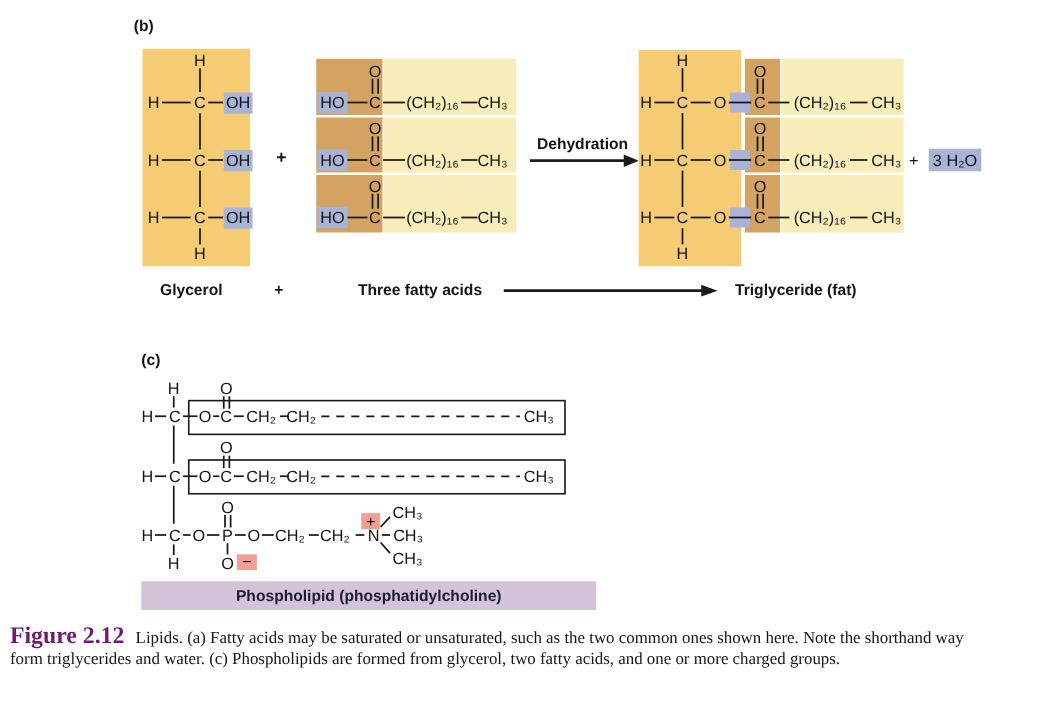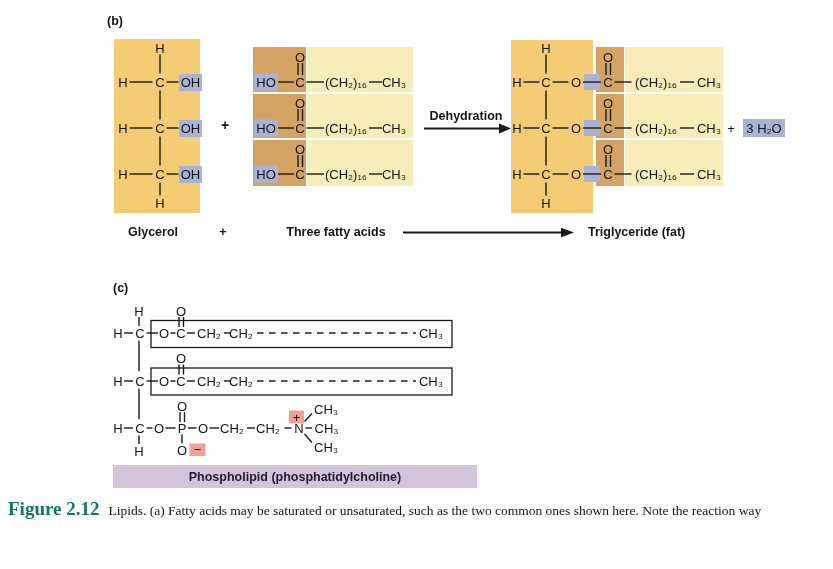--- a/index.html
+++ b/index.html
@@ -8,21 +8,21 @@
   svg text{font-family:"Liberation Sans","DejaVu Sans",sans-serif;font-size:13px;fill:#141414;
            dominant-baseline:central;text-anchor:middle;}
   svg text.b{font-weight:bold;}
   svg text.lbl{font-size:12.5px;font-weight:bold;}
   svg text.as{text-anchor:start;}
   svg line{stroke:#1a1a1a;stroke-width:1.4;}
   svg polygon{fill:#1a1a1a;stroke:none;}
   .caption{position:absolute;left:8px;top:501px;width:824px;color:#151515;
            font-family:"Liberation Serif",serif;font-size:13.5px;line-height:16.5px;}
   .cap-line{white-space:nowrap;}
-  .figno{font-size:19px;font-weight:bold;color:#0f766e;margin-right:9px;
+  .figno{font-size:19px;font-weight:bold;color:#701a75;margin-right:9px;
          font-family:"Liberation Serif",serif;}
 </style>
 </head>
 <body>
 
 <div class="page">
 
 <svg width="833" height="500" viewBox="0 0 833 500">
 
   <text class="lbl as" x="107" y="21">(b)</text>
@@ -271,16 +271,17 @@
       <text x="314.5" y="428" class="as">CH₃</text>
       <text x="314" y="447" class="as">CH₃</text>
     </g>
 
     <rect x="113" y="465" width="364" height="23" fill="#D5C3DC"></rect>
     <text x="295" y="477" class="lbl" style="fill:#1c1c2e">Phospholipid (phosphatidylcholine)</text>
   </g>
 </svg>
 
   <div class="caption">
-    <div class="cap-line"><span class="figno">Figure 2.12</span><span>Lipids. (a) Fatty acids may be saturated or unsaturated, such as the two common ones shown here. Note the reaction way</span></div>
+    <div class="cap-line"><span class="figno">Figure 2.12</span><span>Lipids. (a) Fatty acids may be saturated or unsaturated, such as the two common ones shown here. Note the shorthand way</span></div>
+    <div class="cap-line">form triglycerides and water. (c) Phospholipids are formed from glycerol, two fatty acids, and one or more charged groups.</div>
   </div>
 
 </div>
 
 </body></html>

